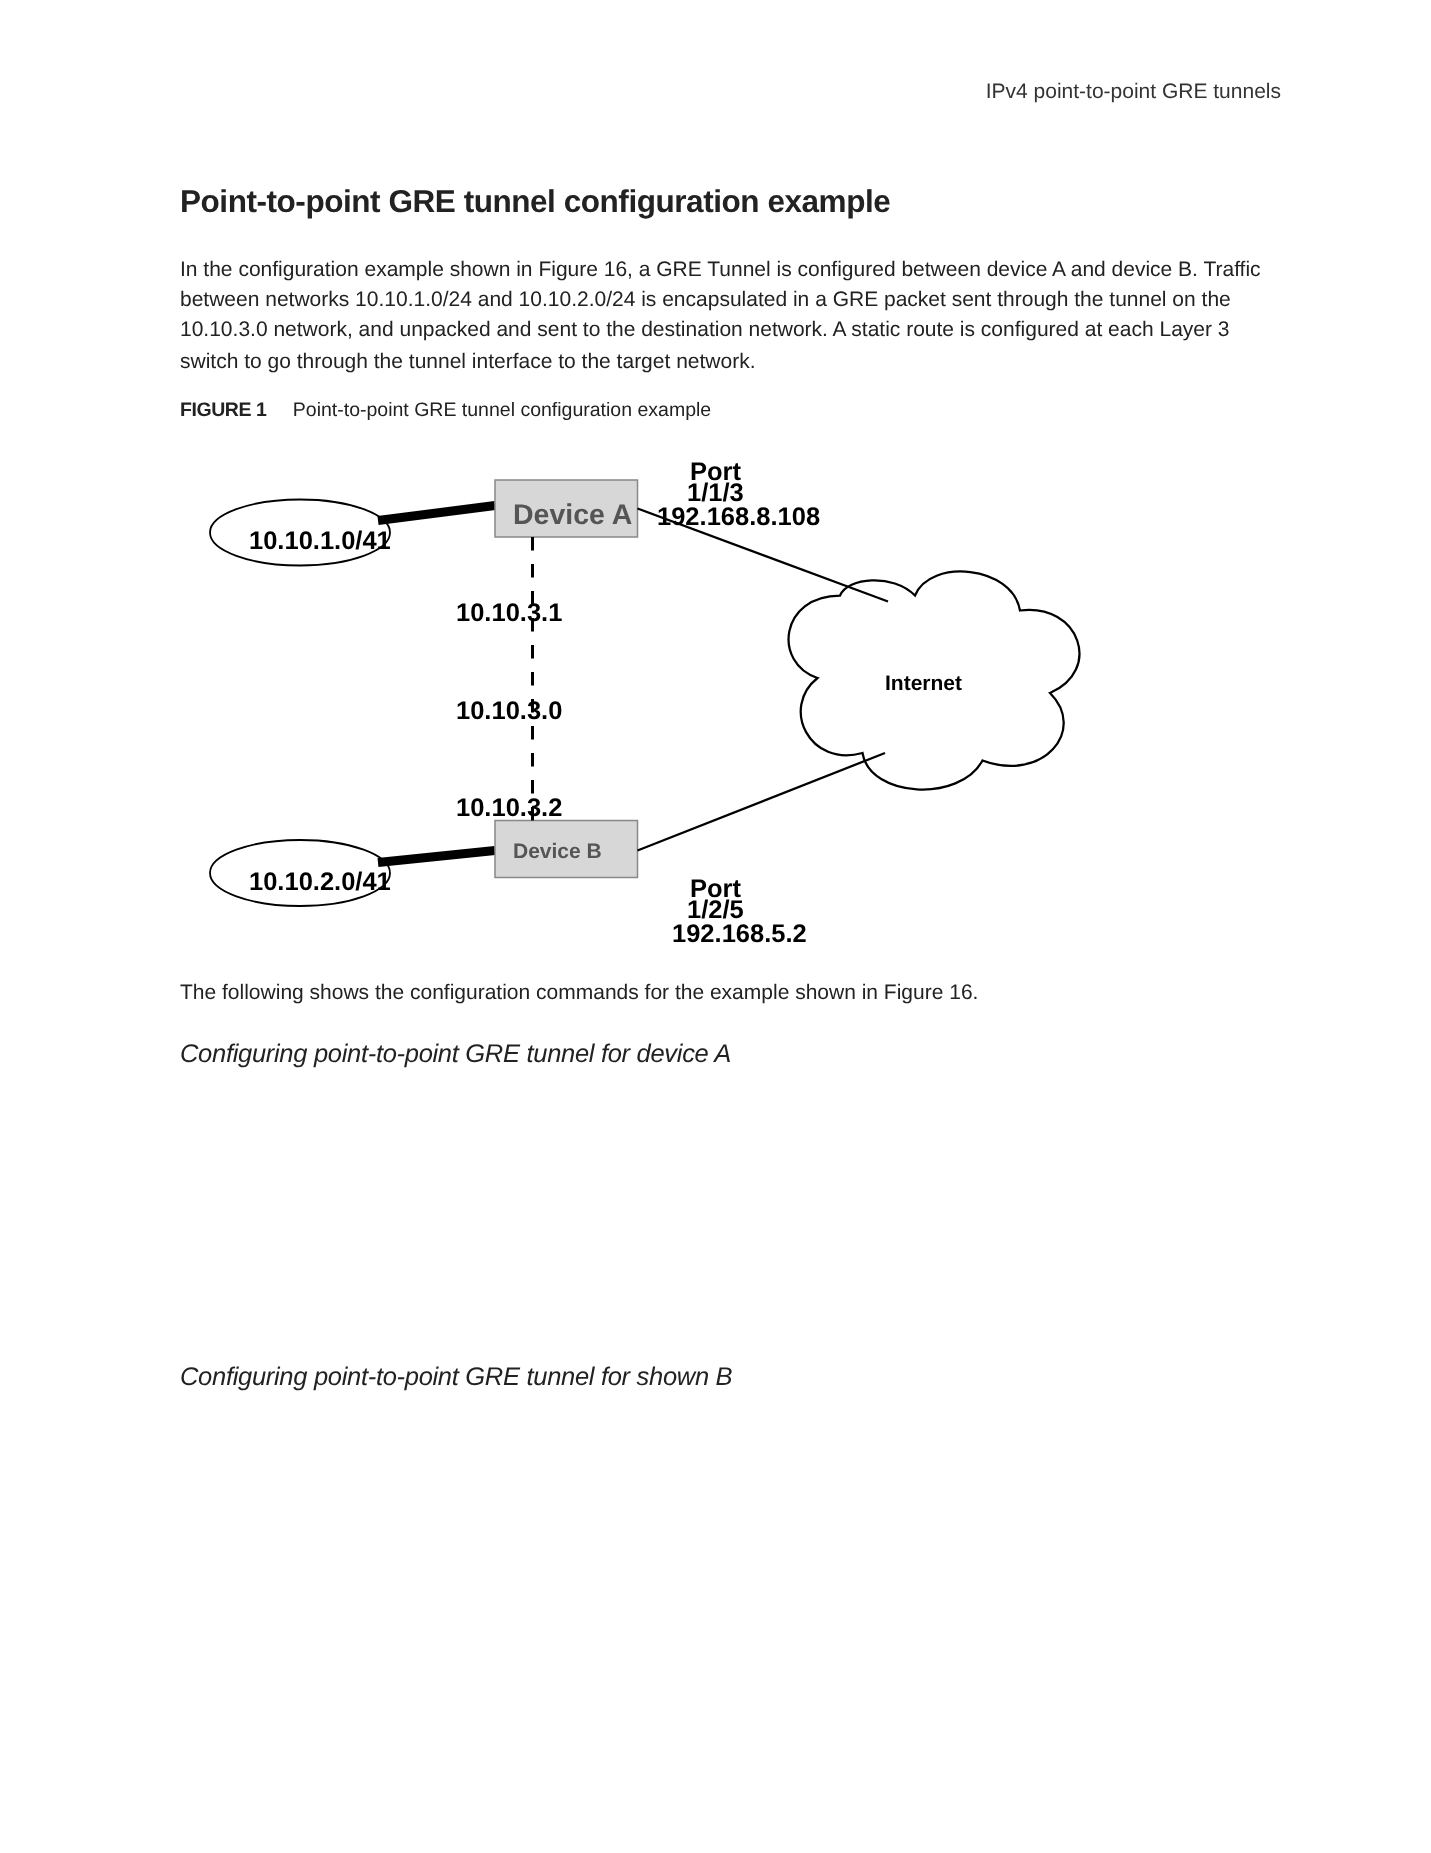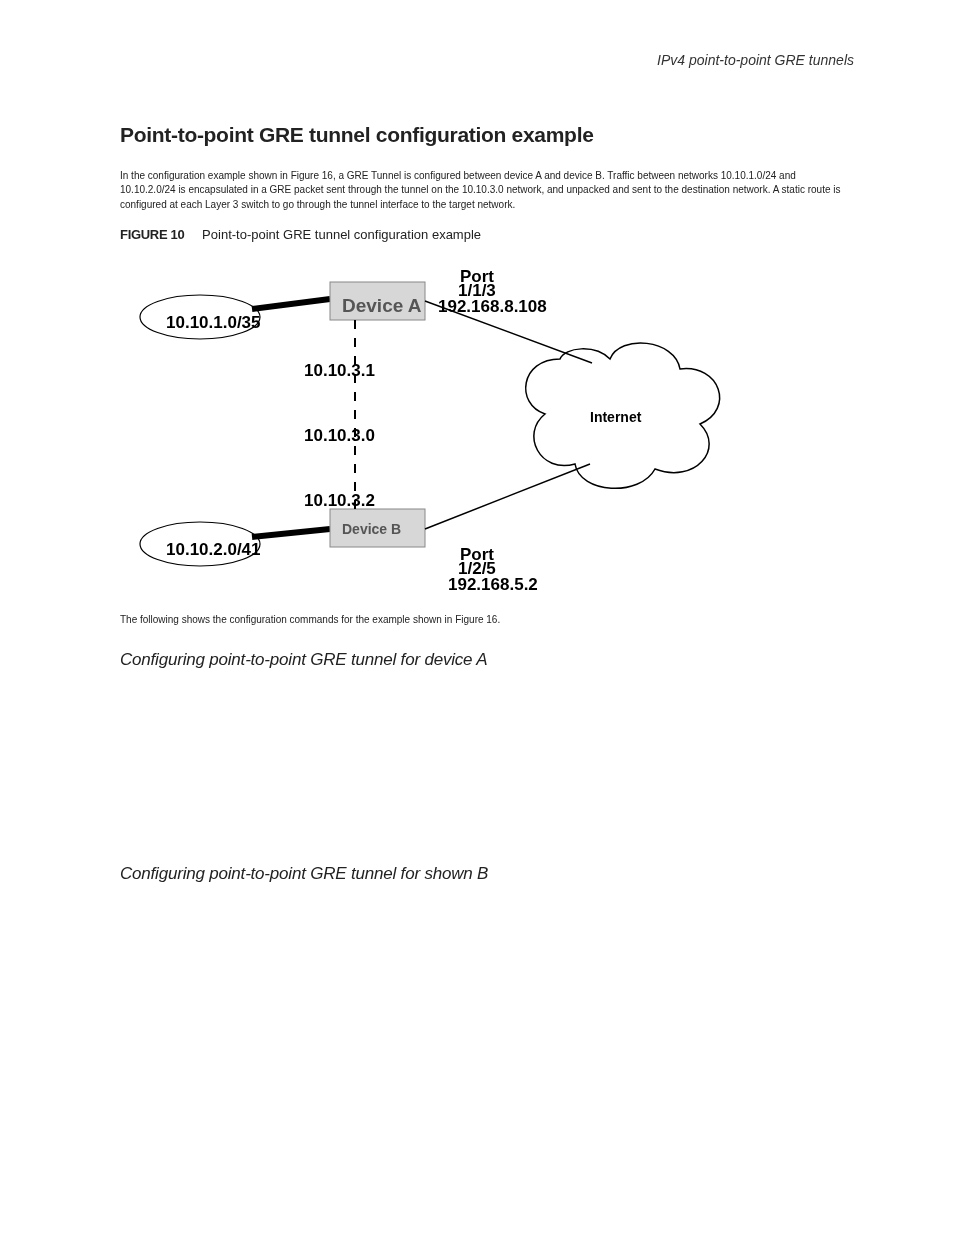--- a/index.html
+++ b/index.html
@@ -10,33 +10,32 @@
     color: #222;
     line-height: 1.45;
     width: 954px;
     box-sizing: border-box;
   }
   .breadcrumb {
     text-align: right;
     font-size: 14px;
     margin-bottom: 50px;
     color: #333;
-    font-style: italic;
   }
   h1 {
     font-size: 21px;
     font-weight: bold;
     font-stretch: condensed;
     letter-spacing: -0.3px;
     margin: 0 0 18px 0;
     font-family: "Arial Narrow", Arial, sans-serif;
   }
   p {
     margin: 0 0 14px 0;
-    font-size: 10px;
+    font-size: 14px;
   }
   .fig-caption {
     font-size: 13px;
     margin: 10px 0 14px 0;
   }
   .fig-label {
     font-weight: bold;
     font-family: "Arial Narrow", Arial, sans-serif;
     letter-spacing: -0.3px;
     margin-right: 14px;
@@ -73,21 +72,21 @@
 </head>
 <body>
 
 <div class="breadcrumb">IPv4 point-to-point GRE tunnels</div>
 
 <h1>Point-to-point GRE tunnel configuration example</h1>
 
 <p>In the configuration example shown in Figure 16, a GRE Tunnel is configured between device A and device B. Traffic between networks 10.10.1.0/24 and 10.10.2.0/24 is encapsulated in a GRE packet sent through the tunnel on the 10.10.3.0 network, and unpacked and sent to the destination network. A static route is configured at each Layer 3 switch to go through the tunnel interface to the target network.</p>
 
 <div class="fig-caption">
-  <span class="fig-label">FIGURE 10</span>
+  <span class="fig-label">FIGURE 1</span>
   <span>Point-to-point GRE tunnel configuration example</span>
 </div>
 
 <div class="diagram">
   <svg width="640" height="340" viewBox="0 0 640 340">
 
     <ellipse cx="80" cy="58" rx="60" ry="22" fill="none" stroke="#000" stroke-width="1.2"></ellipse>
     <ellipse cx="80" cy="285" rx="60" ry="22" fill="none" stroke="#000" stroke-width="1.2"></ellipse>
 
     <line x1="132" y1="50" x2="210" y2="40" stroke="#000" stroke-width="6"></line>
@@ -107,21 +106,21 @@
              C 555 80, 500 75, 490 100
              C 475 85, 445 88, 440 100 Z" fill="none" stroke="#000" stroke-width="1.5"></path>
 
     <line x1="305" y1="42" x2="472" y2="104" stroke="#000" stroke-width="1.5"></line>
     <line x1="305" y1="270" x2="470" y2="205" stroke="#000" stroke-width="1.5"></line>
   </svg>
 
   <div class="dlabel gray" style="left:222px; top:33px; font-size:19px;">Device A</div>
   <div class="dlabel gray" style="left:222px; top:260px; font-size:14px;">Device B</div>
 
-  <div class="dlabel small" style="left:46px; top:52px;">10.10.1.0/35</div>
+  <div class="dlabel small" style="left:46px; top:52px;">10.10.1.0/41</div>
   <div class="dlabel small" style="left:46px; top:279px;">10.10.2.0/41</div>
 
   <div class="dlabel small" style="left:184px; top:100px;">10.10.3.1</div>
   <div class="dlabel small" style="left:184px; top:165px;">10.10.3.0</div>
   <div class="dlabel small" style="left:184px; top:230px;">10.10.3.2</div>
 
   <div class="dlabel small" style="left:340px; top:6px;">Port</div>
   <div class="dlabel small" style="left:338px; top:20px;">1/1/3</div>
   <div class="dlabel small" style="left:318px; top:36px;">192.168.8.108</div>
 

